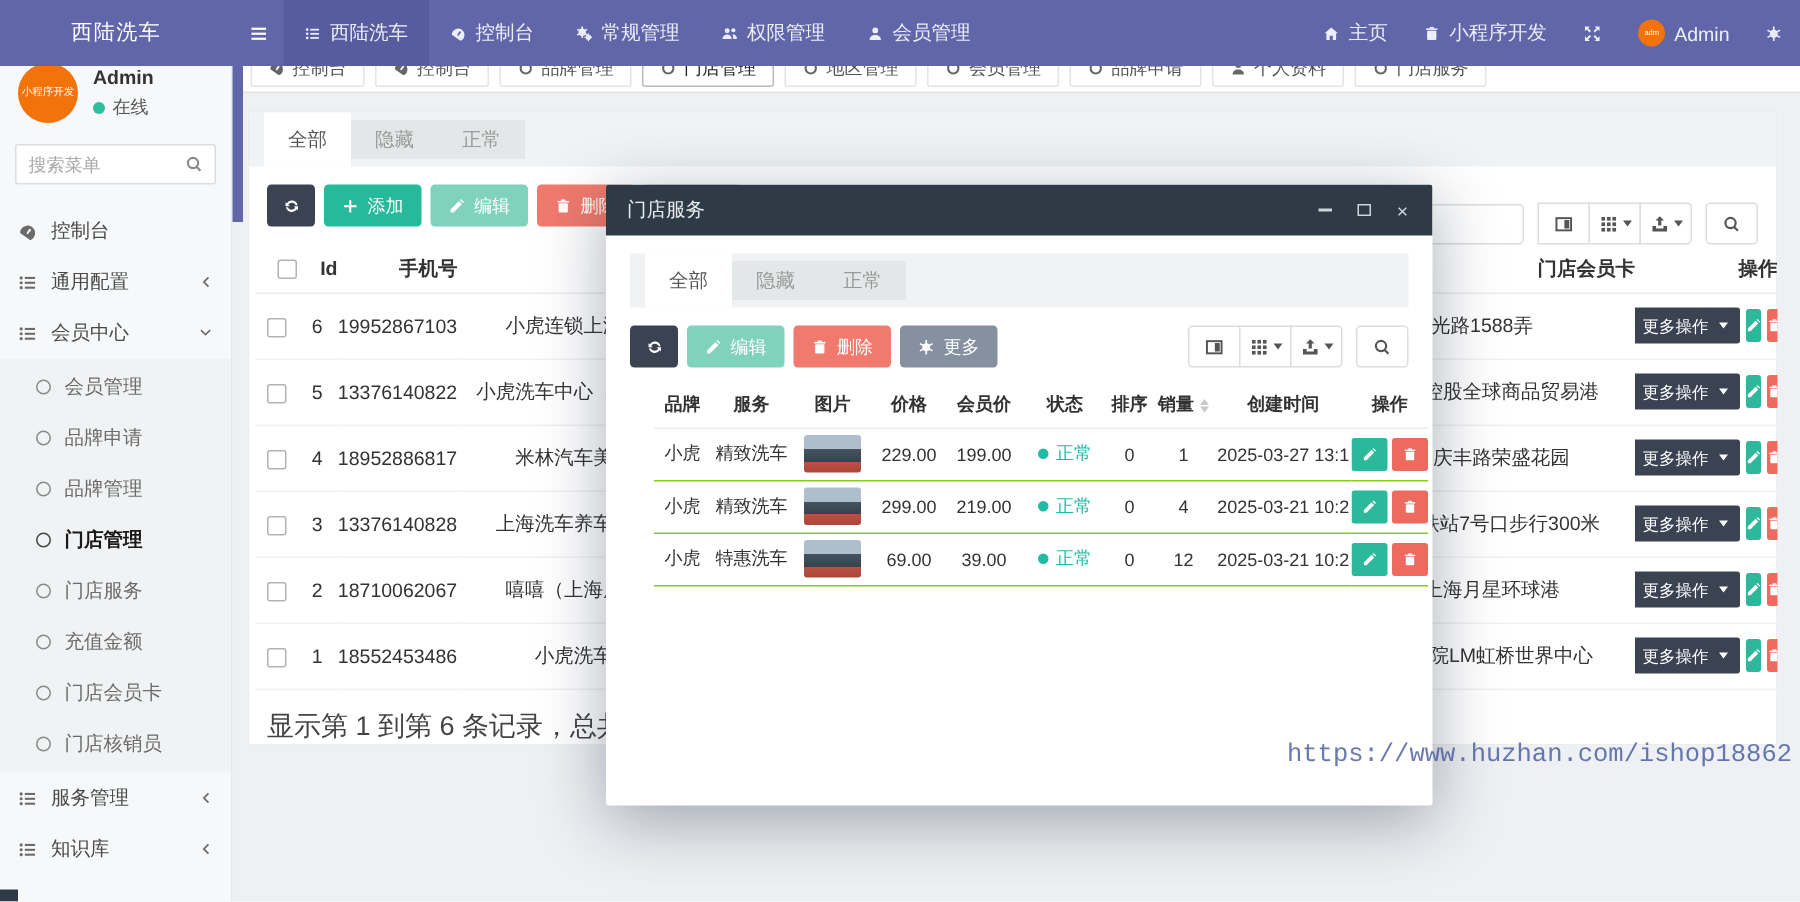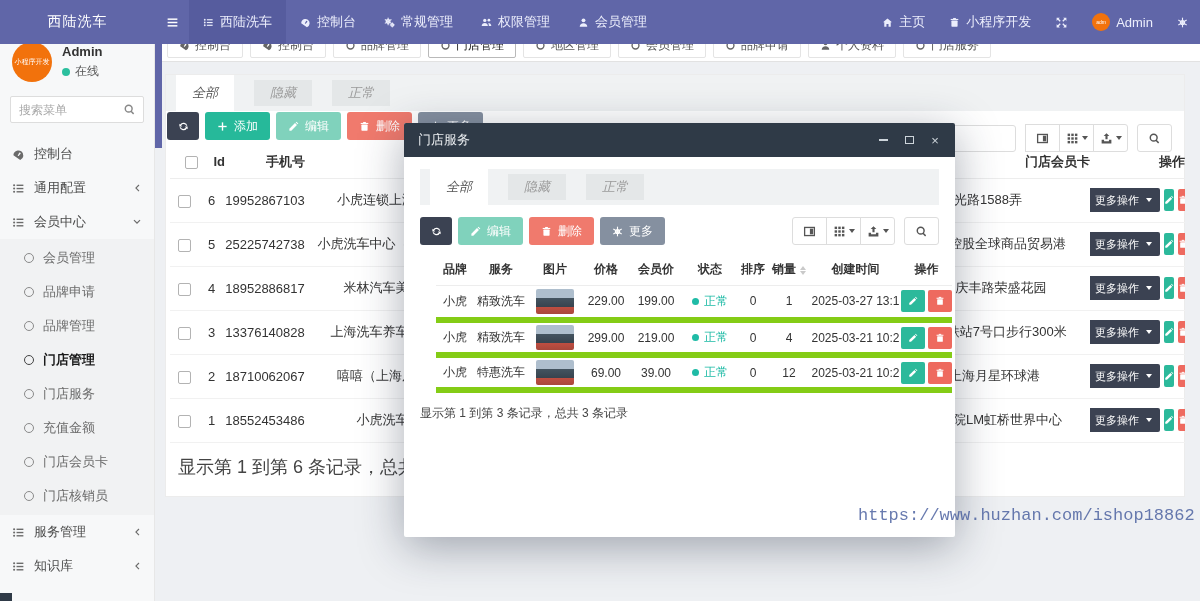--- a/index.html
+++ b/index.html
@@ -61,24 +61,24 @@
     border:1px solid #e4e4e4; border-radius:2px; font-size:12px; color:#555; white-space:nowrap; }
   .mtab .ic { width:11px; height:11px; color:#666; }
   .mtab.active { border-color:#b9b9b9; color:#222; }
   .edge-strip { position:absolute; left:155px; top:30px; width:7px; height:118px; background:#6066a8; z-index:5; }
 
   
   .panel { position:absolute; left:165px; top:74px; width:1020px; height:423px;
     background:#fff; border:1px solid #ececec; z-index:1; }
   .status-tabs { background:#f0f2f3; height:36px; display:flex; align-items:center; padding-left:10px; }
   .stab { height:26px; line-height:26px; padding:0 16px; background:#e4e7e8; color:#9a9a9a;
-    font-size:13px; margin-right:20px;font-style:italic; }
+    font-size:13px; margin-right:0; }
   .stab.active { background:#fff; color:#555; height:36px; line-height:36px; }
   .panel-body { position:relative; }
-  .toolbar { display:flex; align-items:center; gap:6px; margin:1px; }
+  .toolbar { display:flex; align-items:center; gap:6px; margin:12px; }
   .btn { height:28px; border:none; border-radius:3px; display:inline-flex; align-items:center;
     gap:6px; padding:0 12px; font-size:12px; color:#fff; font-family:inherit; }
   .btn .ic { width:11px; height:11px; }
   .btn-dark { background:#3b4252; width:32px; justify-content:center; padding:0; }
   .btn-green { background:#26b99a; }
   .btn-green-lt { background:#80d2bc; }
   .btn-red { background:#f07a6d; }
   .btn-gray { background:#8590a0; }
   .tools-right { position:absolute; right:12px; top:12px; display:flex; align-items:center; }
   .srch-input { width:200px; height:27px; border:1px solid #ddd; border-radius:3px; background:#fff;
@@ -115,31 +115,31 @@
   .win-controls { margin-left:auto; display:flex; align-items:center; gap:14px; color:#cdd4da; }
   .win-btn { display:inline-flex; align-items:center; justify-content:center; width:12px; height:12px;
     font-size:13px; line-height:1; }
   .win-min { width:9px; height:2px; background:#cdd4da; }
   .win-max { width:9px; height:8px; border:1.5px solid #cdd4da; }
   .modal-body { padding:12px 16px 0 16px; position:relative; }
   .modal-table { width:516px; margin-top:10px;margin-left:16px; }
   .modal-table th { height:30px; font-size:12px; font-weight:bold; color:#333;
     border-bottom:1px solid #ededed; text-align:center; overflow:hidden; white-space:nowrap; }
   .modal-table td { height:35px; font-size:12px; color:#333; text-align:center;
-    border-bottom:6px solid #84cc16; overflow:hidden; white-space:nowrap; }
+    border-bottom:1px solid #84cc16; overflow:hidden; white-space:nowrap; }
   .status-ok { color:#1fbba6; display:inline-flex; align-items:center; gap:5px; }
   .status-ok .d { width:7px; height:7px; border-radius:50%; background:#1fbba6; }
   .thumb { width:38px; height:25px; border-radius:2px; margin:0 auto;
     background:linear-gradient(180deg,#aebecd 0%,#aebecd 38%,#43535f 38%,#37434e 72%,#bf4e41 72%,#a8473b 100%); }
   .sort-carets { display:inline-flex; flex-direction:column; gap:1px; margin-left:4px; vertical-align:middle; }
   .sc-up { width:0;height:0;border-left:3px solid transparent;border-right:3px solid transparent;border-bottom:4px solid #c9c9c9; }
   .sc-dn { width:0;height:0;border-left:3px solid transparent;border-right:3px solid transparent;border-top:4px solid #c9c9c9; }
   .modal-note { margin:12px 0 0 0; font-size:12px; color:#444; }
 
-  .watermark { position:absolute; left:858px; top:506px; z-index:20;
+  .watermark { position:absolute; left:858px; top:494px; z-index:20;
     font-family:"Liberation Mono","DejaVu Sans Mono",monospace; font-size:17px;
     color:rgba(62,84,152,.78); white-space:nowrap; }
 </style>
 </head>
 <body>
 
 <svg width="0" height="0" style="position:absolute">
   <defs>
     <symbol id="i-menu" viewBox="0 0 16 16">
         <rect x="2" y="3" width="12" height="1.8"></rect>
@@ -573,21 +573,21 @@
                   <svg class="ic xs">
                     <use href="#i-trash"></use>
                   </svg>
                 </button>
               </div>
             </td>
         </tr>
         <tr>
           <td><span class="cb"></span></td>
           <td>5</td>
-          <td>25225742738</td>
+          <td>13376140822</td>
           <td>小虎洗车中心（连锁）</td>
             <td></td>
           <td>界中心绿地控股全球商品贸易港</td>
           <td>
               <div class="actions">
                 <button class="more-btn">
                   <span>更多操作</span>
                   <span class="caret"></span>
                 </button>
                 <button class="mini-btn mini-green">
@@ -897,17 +897,16 @@
                 <button class="mini-btn mini-red">
                   <svg class="ic xs">
                     <use href="#i-trash"></use>
                   </svg>
                 </button>
               </div>
             </td>
         </tr>
       </tbody>
     </table>
-    <div class="modal-note">显示第 1 到第 3 条记录，总共 3 条记录</div>
   </div>
 </div>
 
 <div class="watermark">https://www.huzhan.com/ishop18862</div>
 
 </body></html>

